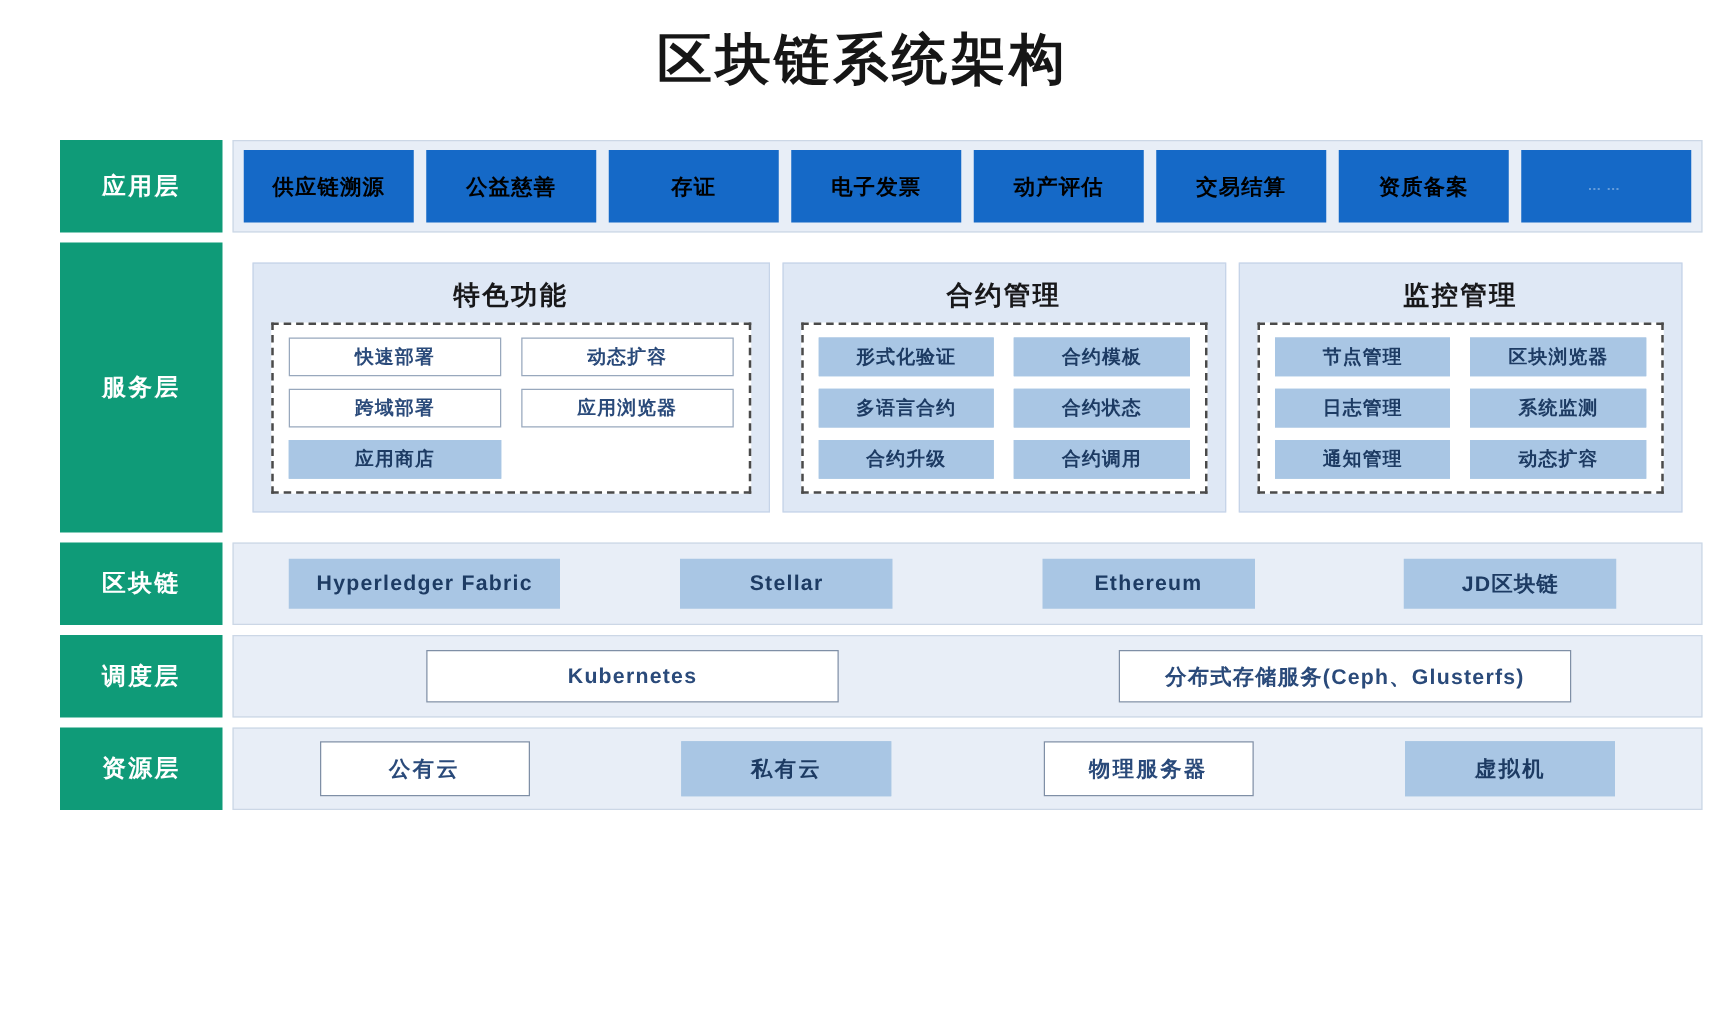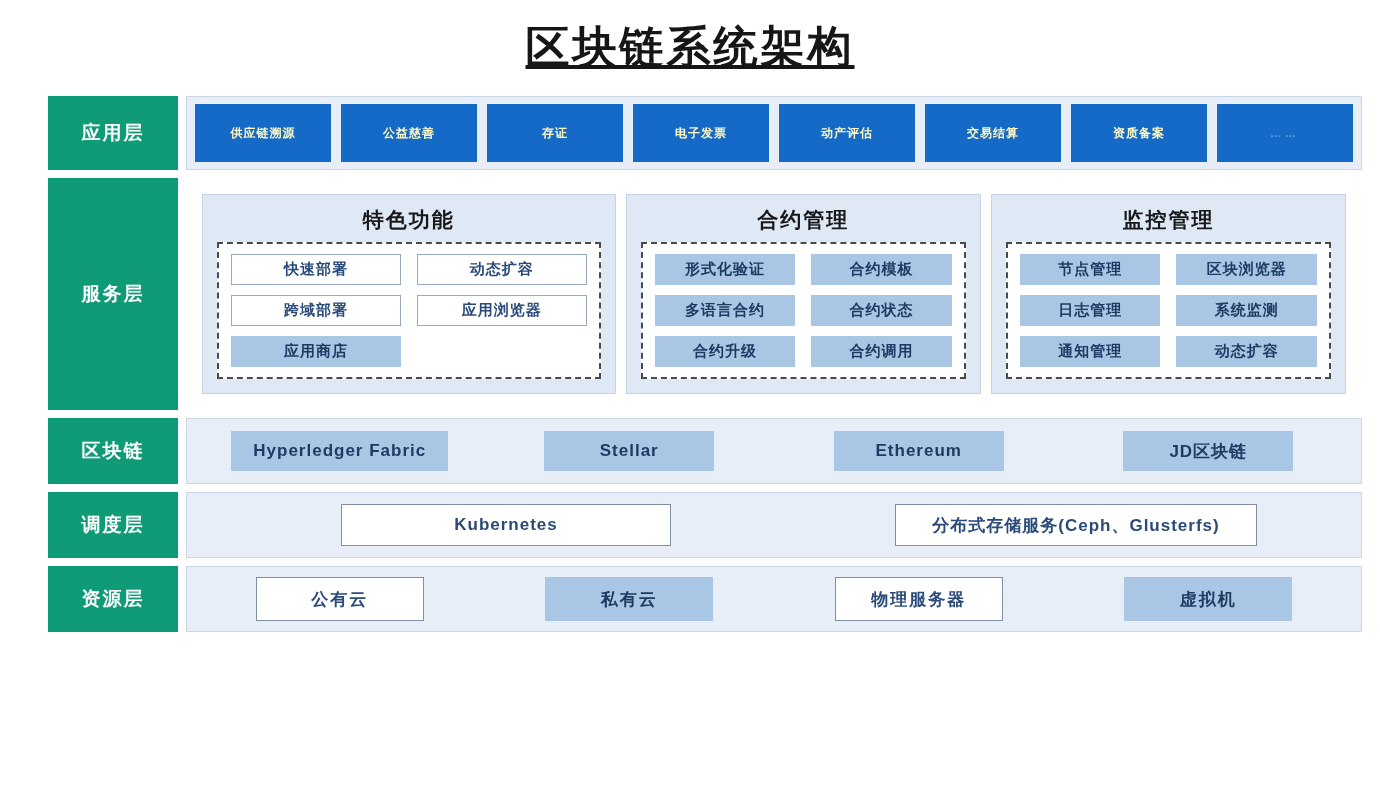--- a/index.html
+++ b/index.html
@@ -10,26 +10,25 @@
     overflow: hidden;
   }
   .page { position: relative; width: 1380px; height: 812px; background:#fff; }
 
   
   .title {
     position: absolute; top: 18px; left: 0; width: 1380px;
     text-align: center;
     font-size: 44px; font-weight: 900; letter-spacing: 3px;
     color: #161616;
-    text-decoration: underline;
   }
 
   
   .rows {
-    position: absolute; left: 48px; top: 96px;
+    position: absolute; left: 48px; top: 112px;
     width: 1314px;
   }
   .row { display: flex; align-items: stretch; margin-bottom: 8px; }
 
   .layer-label {
     width: 130px; flex: 0 0 130px;
     background: #0f9b78;
     color: #ffffff;
     display: flex; align-items: center; justify-content: center;
     font-size: 19px; font-weight: 700; letter-spacing: 2px;
@@ -44,23 +43,23 @@
     padding: 6px 8px;
   }
 
   
   .r-app { height: 74px; }
   .r-app .row-body { justify-content: flex-start; gap: 10px; overflow: hidden; }
   .app-chip {
     flex: 1 1 0;
     height: 58px;
     background: #1569c7;
-    color: #fef9c3;
-    display: flex; align-items: center; justify-content: center;
-    font-size: 12px; font-weight: 700; letter-spacing: 1px;
+    color: #000000;
+    display: flex; align-items: center; justify-content: center;
+    font-size: 17px; font-weight: 700; letter-spacing: 1px;
     white-space: nowrap;
   }
   .app-chip.truncated { color: rgba(255,255,255,.35); font-size: 11px; letter-spacing: 4px;}
 
   
   .r-api { height: 66px; }
   .r-api .row-body { gap: 10px; }
   .api-chip {
     height: 50px;
     background: #1569c7;

